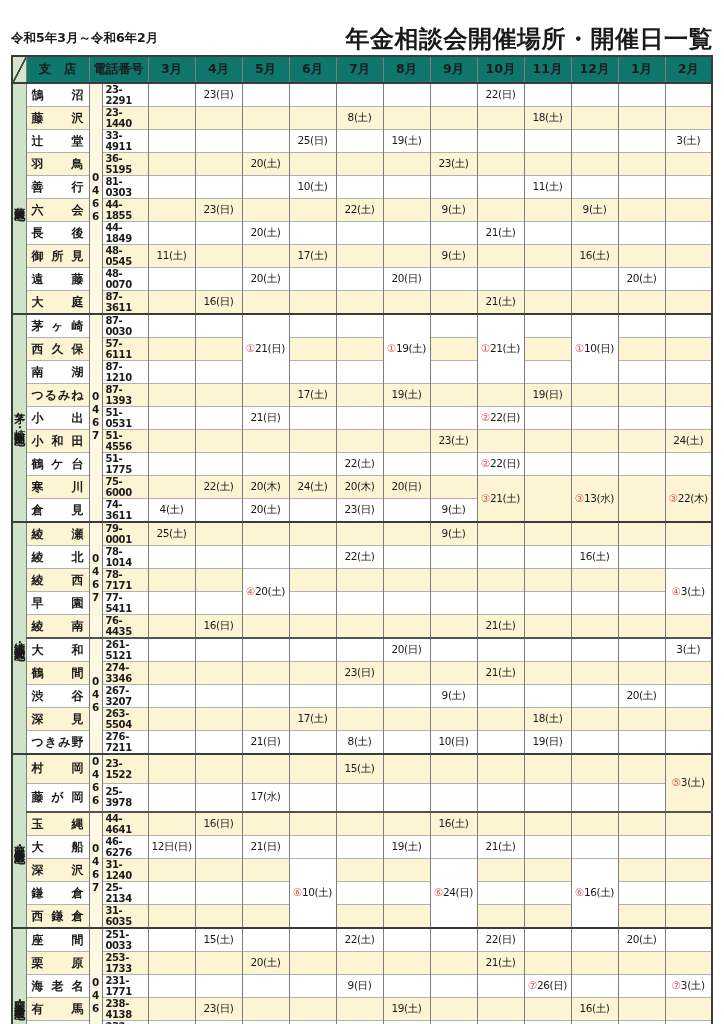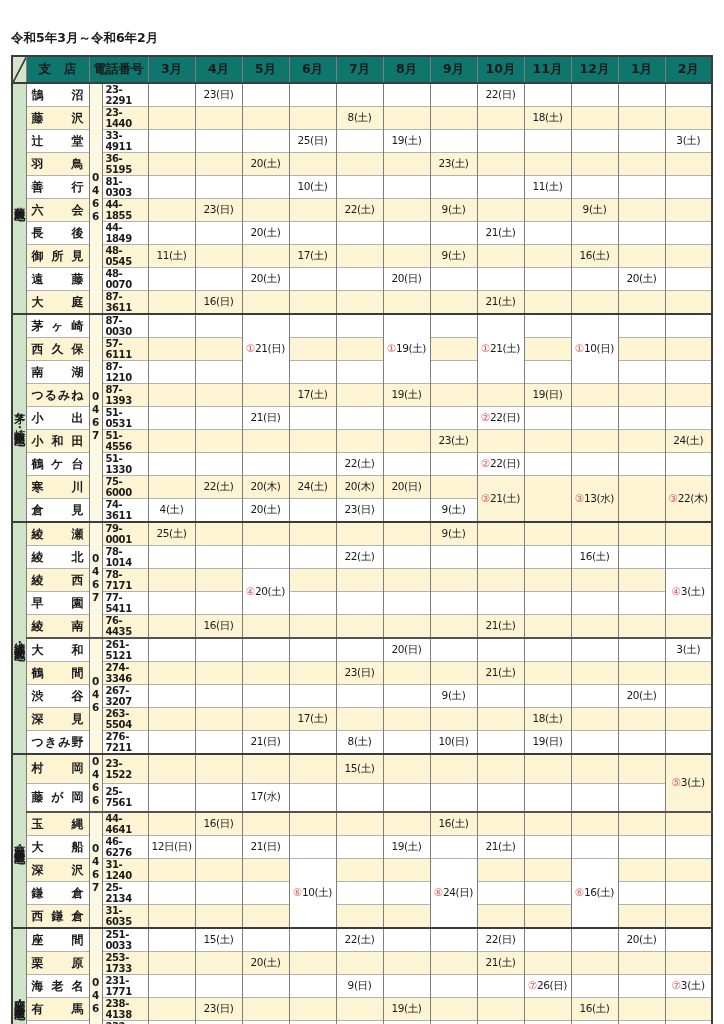--- a/index.html
+++ b/index.html
@@ -29,20 +29,21 @@
   tr.gfirst td{border-top:2px solid #3c3c3c;}
   tr.subfirst td{border-top:2px solid #545454;margin-left:7px;}
 </style>
 </head>
 <body>
 
 <div class="page">
 
   <div class="top">
     <span class="period">令和5年3月～令和6年2月</span>
+    <span class="title">年金相談会開催場所・開催日一覧</span>
   </div>
 
   <table id="tbl">
     <colgroup>
       <col style="width:14px">
         <col style="width:63px">
         <col style="width:13px">
         <col style="width:46px">
       <col style="width:47px">
         <col style="width:47px">
@@ -358,21 +359,21 @@
           <td class="date c"></td>
           <td class="date c"></td>
           <td class="date c"></td>
           <td class="date c"></td>
           <td class="date c">24(土)</td>
         </tr>
         <tr>
           <td class="bname w">
             <div>鶴ケ台</div>
           </td>
-          <td class="phone w">51-1330</td>
+          <td class="phone w">51-1775</td>
           <td class="date w"></td>
           <td class="date w"></td>
           <td class="date w"></td>
           <td class="date w"></td>
           <td class="date w">22(土)</td>
           <td class="date w"></td>
           <td class="date w"></td>
           <td class="date w"><span class="circ">②</span>22(日)</td>
           <td class="date w"></td>
           <td class="date w"></td>
@@ -608,21 +609,21 @@
           <td class="date c"></td>
           <td class="date c"></td>
           <td class="date c"></td>
           <td class="date c"></td>
           <td class="date c" rowspan="2"><span class="circ">⑤</span>3(土)</td>
         </tr>
         <tr>
           <td class="bname w">
             <div>藤が岡</div>
           </td>
-          <td class="phone w">25-7561</td>
+          <td class="phone w">25-3978</td>
           <td class="date w"></td>
           <td class="date w"></td>
           <td class="date w">17(水)</td>
           <td class="date w"></td>
           <td class="date w"></td>
           <td class="date w"></td>
           <td class="date w"></td>
           <td class="date w"></td>
           <td class="date w"></td>
           <td class="date w"></td>

